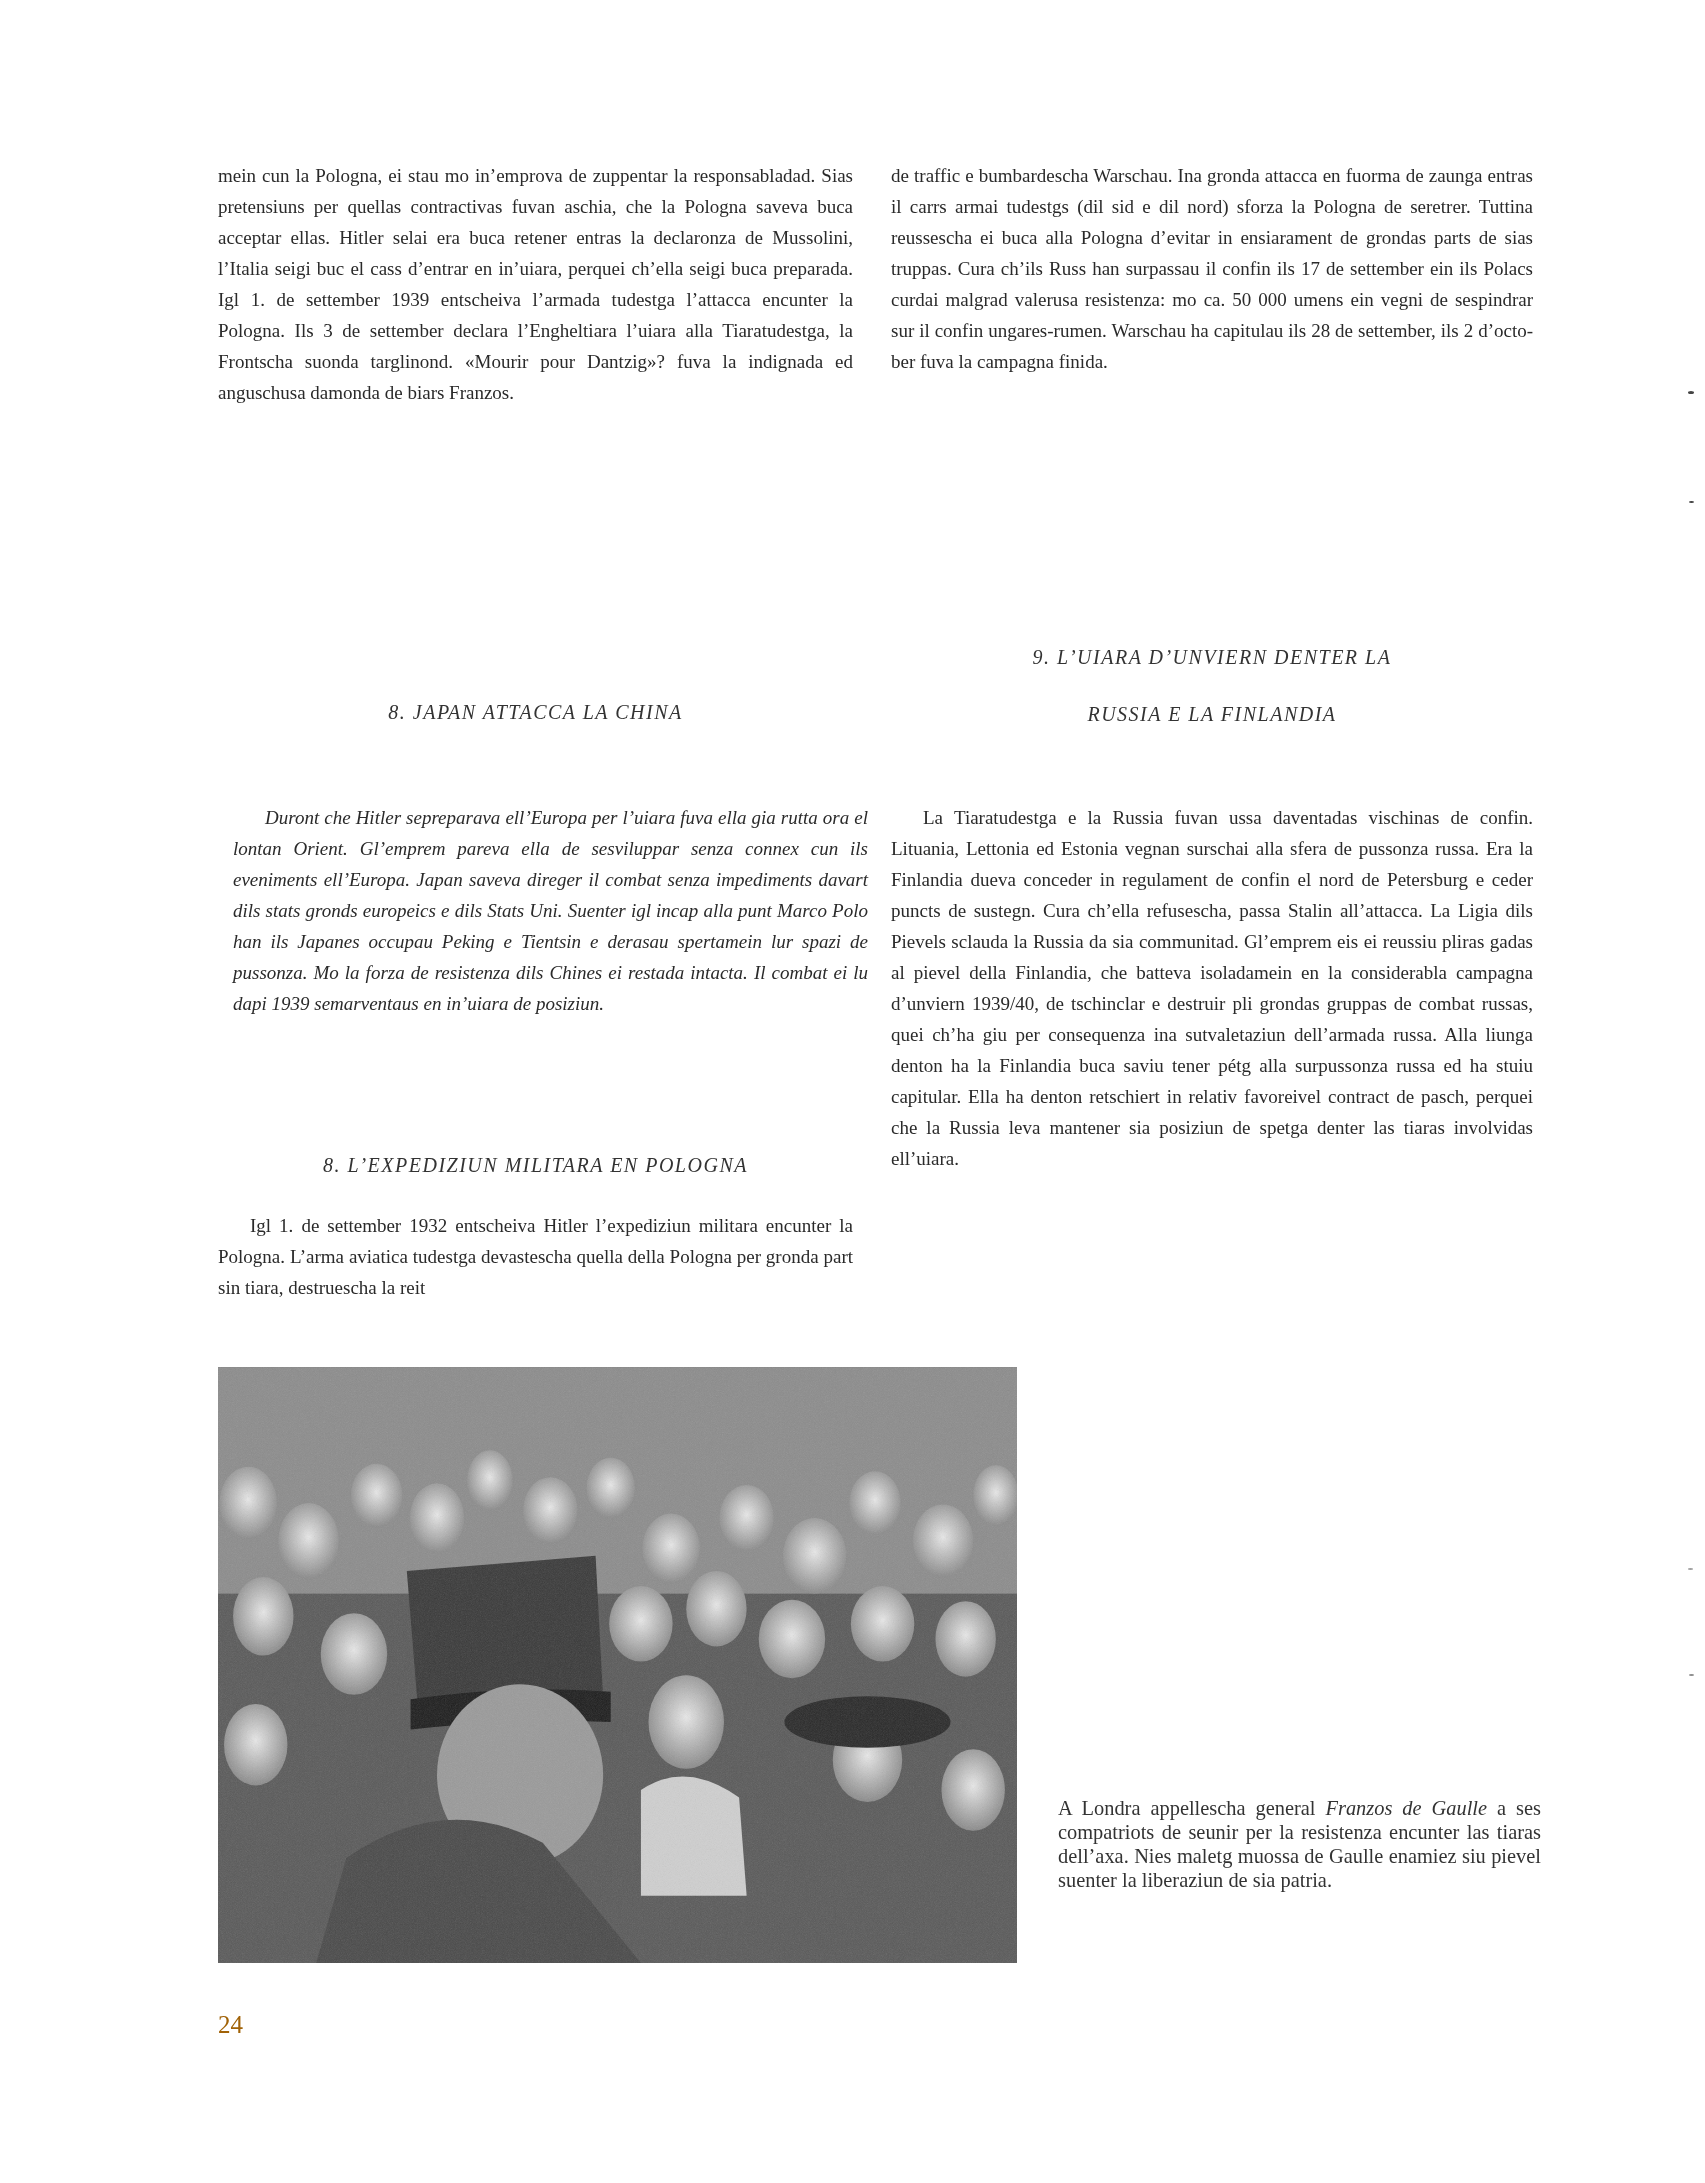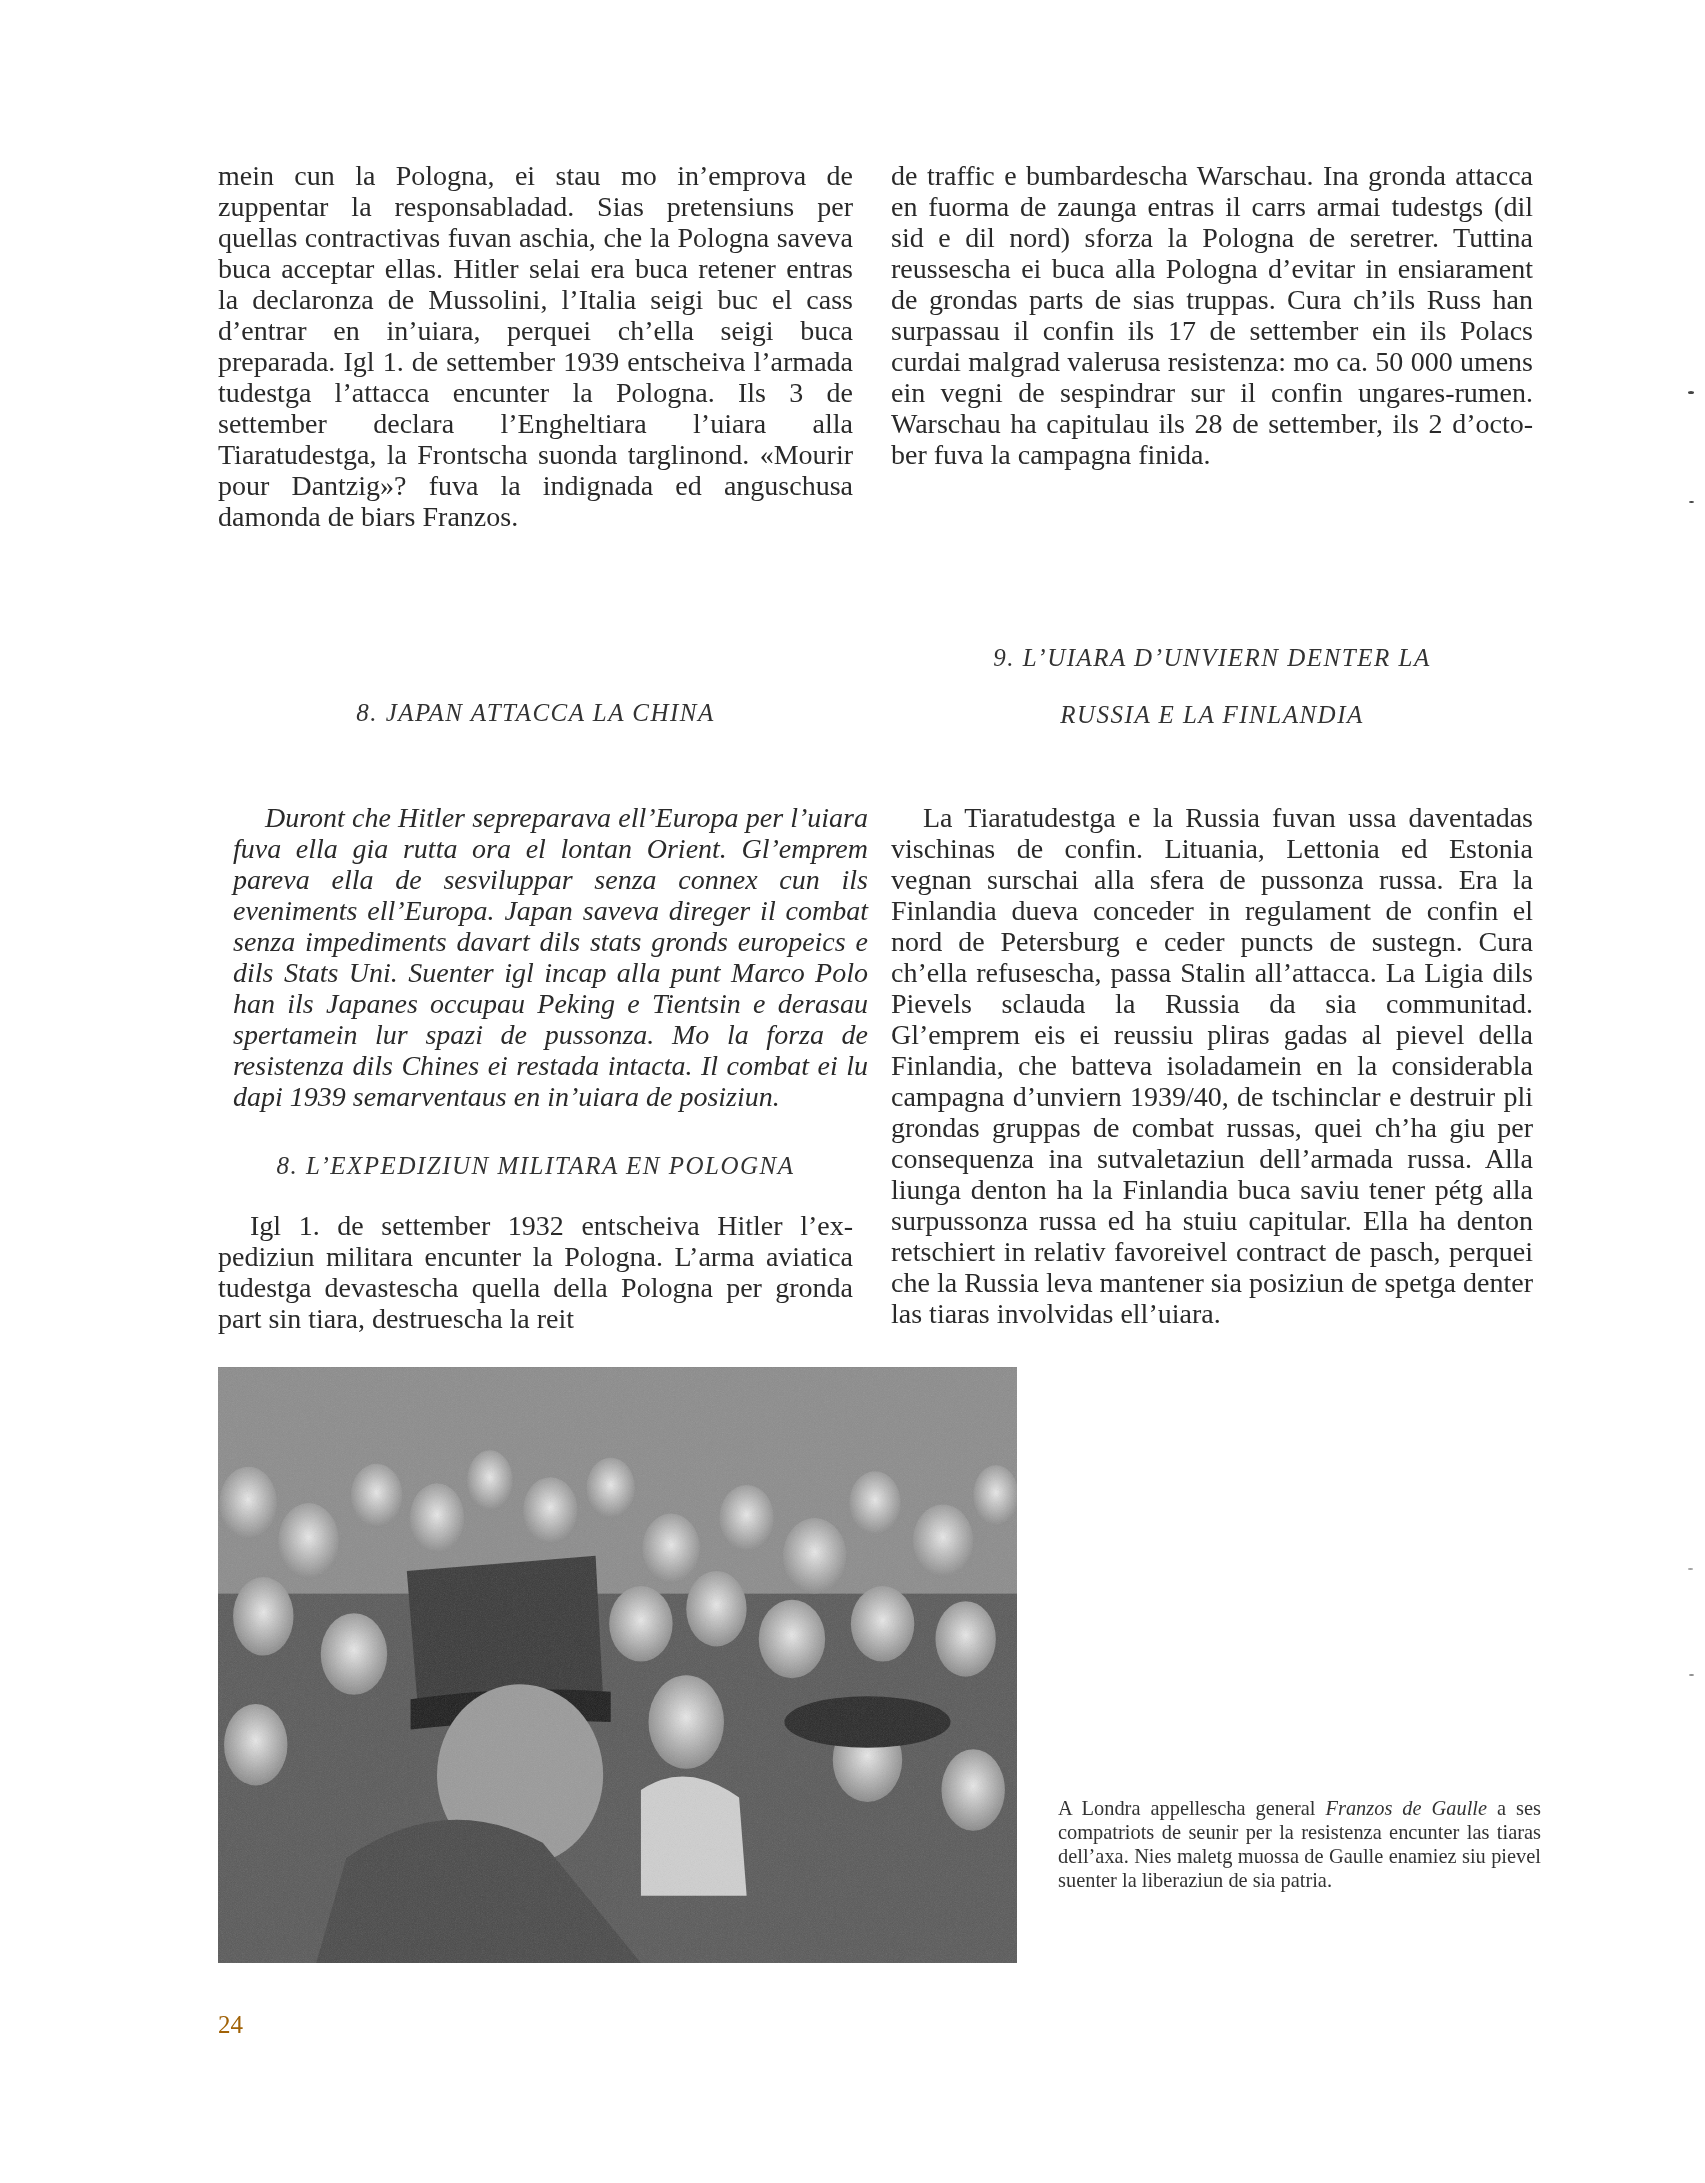--- a/index.html
+++ b/index.html
@@ -1,22 +1,22 @@
 <!DOCTYPE html>
 <html style="font-size:12px"><head>
 <meta charset="utf-8">
 <style>
   html,body{margin:0;padding:0;background:#ffffff;}
   body{width:1706px;height:2183px;position:relative;overflow:hidden;
        font-family:"Liberation Serif","DejaVu Serif",serif;color:#2a2a2a;}
-  .col{position:absolute;font-size:28px;line-height:31px;text-align:justify;
+  .col{position:absolute;font-size:19px;line-height:31px;text-align:justify;
        hyphens:manual;}
   .col p{margin:0;}
   .col p.indent{text-indent:32px;}
-  .heading{position:absolute;font-style:italic;font-size:25px;letter-spacing:1.5px;
+  .heading{position:absolute;font-style:italic;font-size:20px;letter-spacing:1.5px;
            text-align:center;line-height:57px;color:#333;font-weight:normal;margin:0;}
   #left-p1{left:218px;top:160px;width:635px;}
   #h7{left:218px;top:684px;width:635px;}
   #left-p2{left:233px;top:802px;width:635px;font-style:italic;}
   #h8{left:218px;top:1137px;width:635px;}
   #left-p3{left:218px;top:1210px;width:635px;}
   #right-p1{left:891px;top:160px;width:642px;}
   #h9{left:891px;top:629px;width:642px;}
   #right-p2{left:891px;top:802px;width:642px;}
   .photo{position:absolute;left:218px;top:1367px;width:799px;height:596px;

